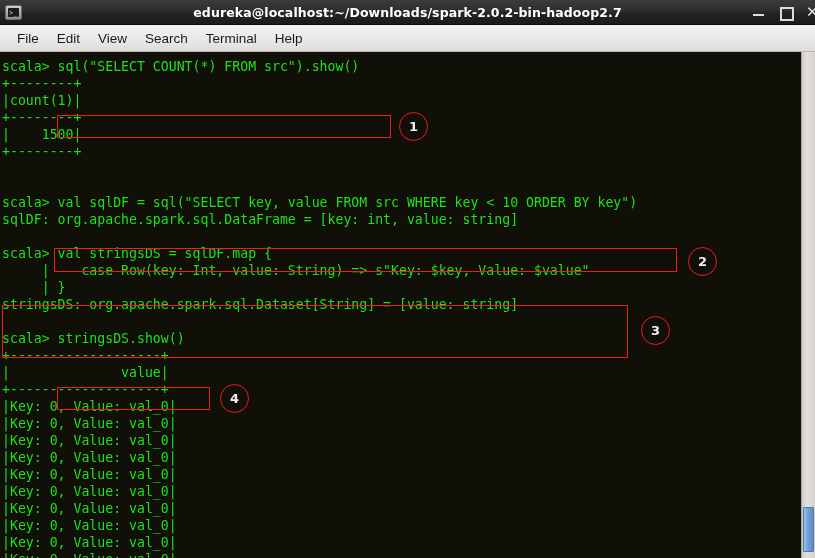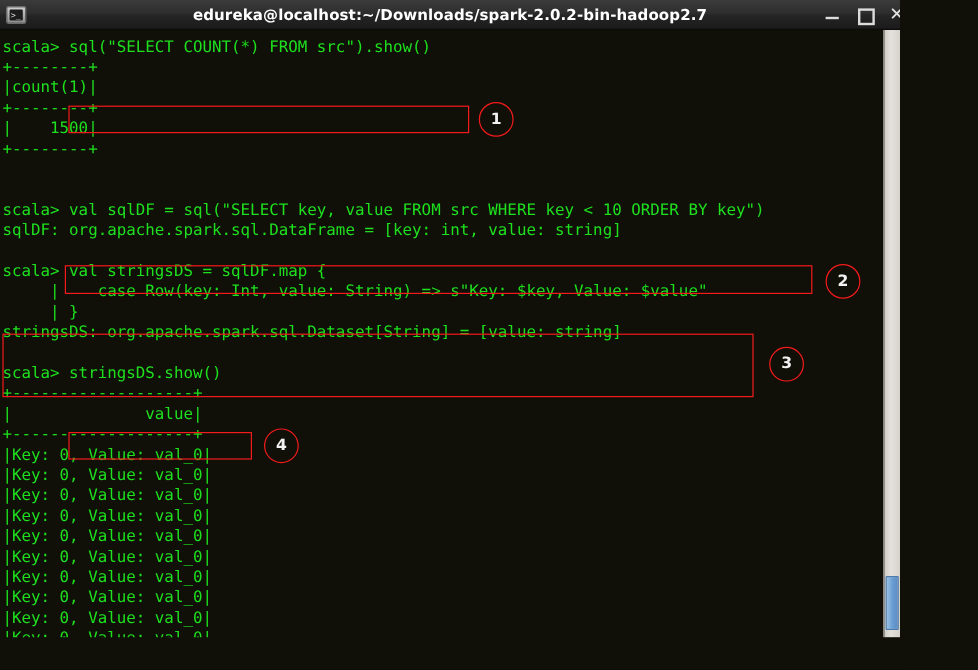--- a/index.html
+++ b/index.html
@@ -2,21 +2,21 @@
 <html><head>
 <meta charset="utf-8">
 <style>
   * { margin:0; padding:0; box-sizing:border-box; }
   html,body { width:815px; height:558px; overflow:hidden; }
   body {
     background:#100f08;
     font-family:"DejaVu Sans", sans-serif;
     -webkit-font-smoothing:antialiased;
   }
-  .window { position:relative; width:750px; height:558px; overflow:hidden; background:#100f08; }
+  .window { position:relative; width:815px; height:558px; overflow:hidden; background:#100f08; }
 
   
   .titlebar {
     position:relative;
     height:25px;
     background:linear-gradient(to bottom,#3b3b3b 0%,#2e2e2e 45%,#242424 55%,#1b1b1b 100%);
     border-bottom:1px solid #0b0b0b;
     display:flex; align-items:center;
   }
   .win-icon {
@@ -112,20 +112,28 @@
   <div class="titlebar">
     <div class="win-icon"></div>
     <div class="title-text">edureka@localhost:~/Downloads/spark-2.0.2-bin-hadoop2.7</div>
     <div class="win-controls">
       <div class="ctl ctl-min"></div>
       <div class="ctl ctl-max"></div>
       <div class="ctl ctl-close">✕</div>
     </div>
   </div>
 
+  <div class="menubar">
+    <div class="menu-item">File</div>
+    <div class="menu-item">Edit</div>
+    <div class="menu-item">View</div>
+    <div class="menu-item">Search</div>
+    <div class="menu-item">Terminal</div>
+    <div class="menu-item">Help</div>
+  </div>
 
   <div class="term-wrap">
     <div class="term" id="term-lines"><div class="line">scala&gt; sql("SELECT COUNT(*) FROM src").show()</div><div class="line">+--------+</div><div class="line">|count(1)|</div><div class="line">+--------+</div><div class="line">|    1500|</div><div class="line">+--------+</div><div class="line blank"></div><div class="line blank"></div><div class="line">scala&gt; val sqlDF = sql("SELECT key, value FROM src WHERE key &lt; 10 ORDER BY key")</div><div class="line">sqlDF: org.apache.spark.sql.DataFrame = [key: int, value: string]</div><div class="line blank"></div><div class="line">scala&gt; val stringsDS = sqlDF.map {</div><div class="line">     |    case Row(key: Int, value: String) =&gt; s"Key: $key, Value: $value"</div><div class="line">     | }</div><div class="line">stringsDS: org.apache.spark.sql.Dataset[String] = [value: string]</div><div class="line blank"></div><div class="line">scala&gt; stringsDS.show()</div><div class="line">+-------------------+</div><div class="line">|              value|</div><div class="line">+-------------------+</div><div class="line">|Key: 0, Value: val_0|</div><div class="line">|Key: 0, Value: val_0|</div><div class="line">|Key: 0, Value: val_0|</div><div class="line">|Key: 0, Value: val_0|</div><div class="line">|Key: 0, Value: val_0|</div><div class="line">|Key: 0, Value: val_0|</div><div class="line">|Key: 0, Value: val_0|</div><div class="line">|Key: 0, Value: val_0|</div><div class="line">|Key: 0, Value: val_0|</div><div class="line">|Key: 0, Value: val_0|</div></div>
 
     <div class="scrollbar">
       <div class="sb-thumb" id="sb-thumb" style="top: 455px; height: 45px;"></div>
     </div>
 
     <div id="anno-layer">
         <div class="anno-box" style="left: 57px; top: 63px; width: 334px; height: 23px; border-color: rgb(244, 27, 27);"></div>

